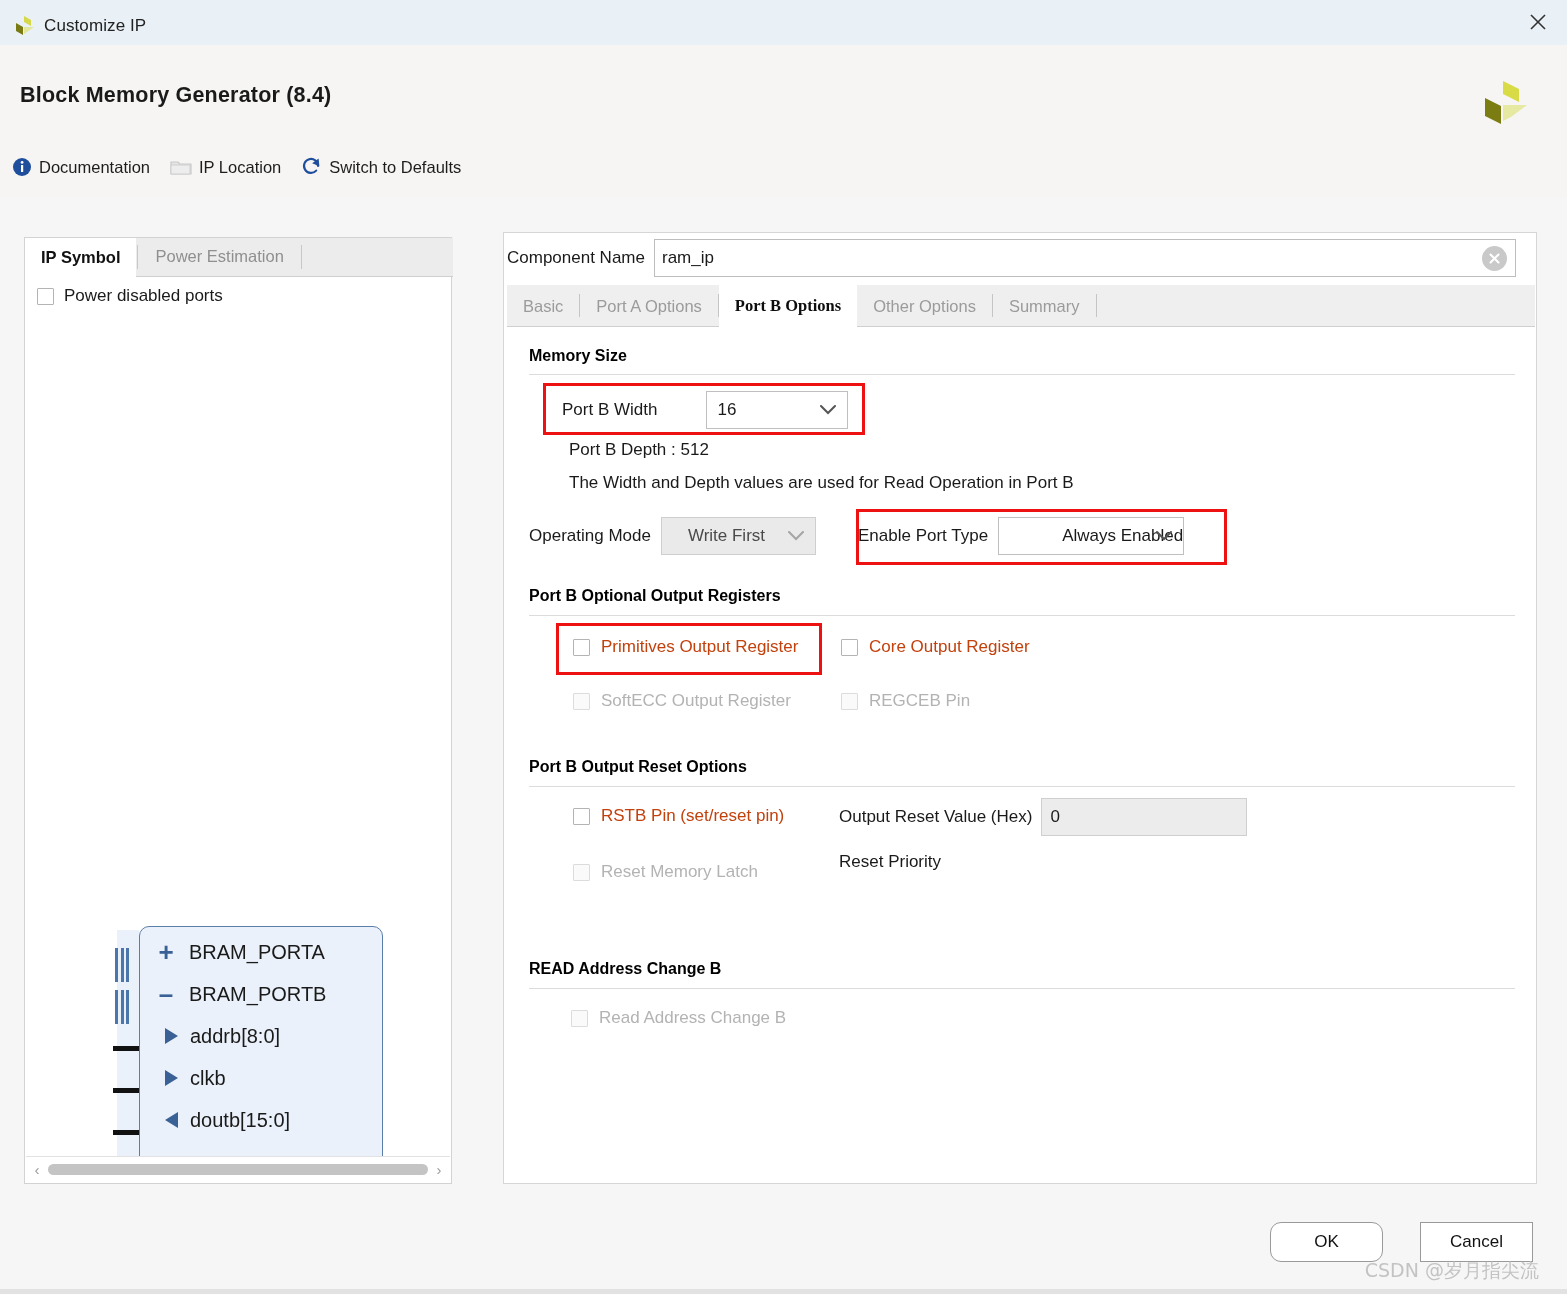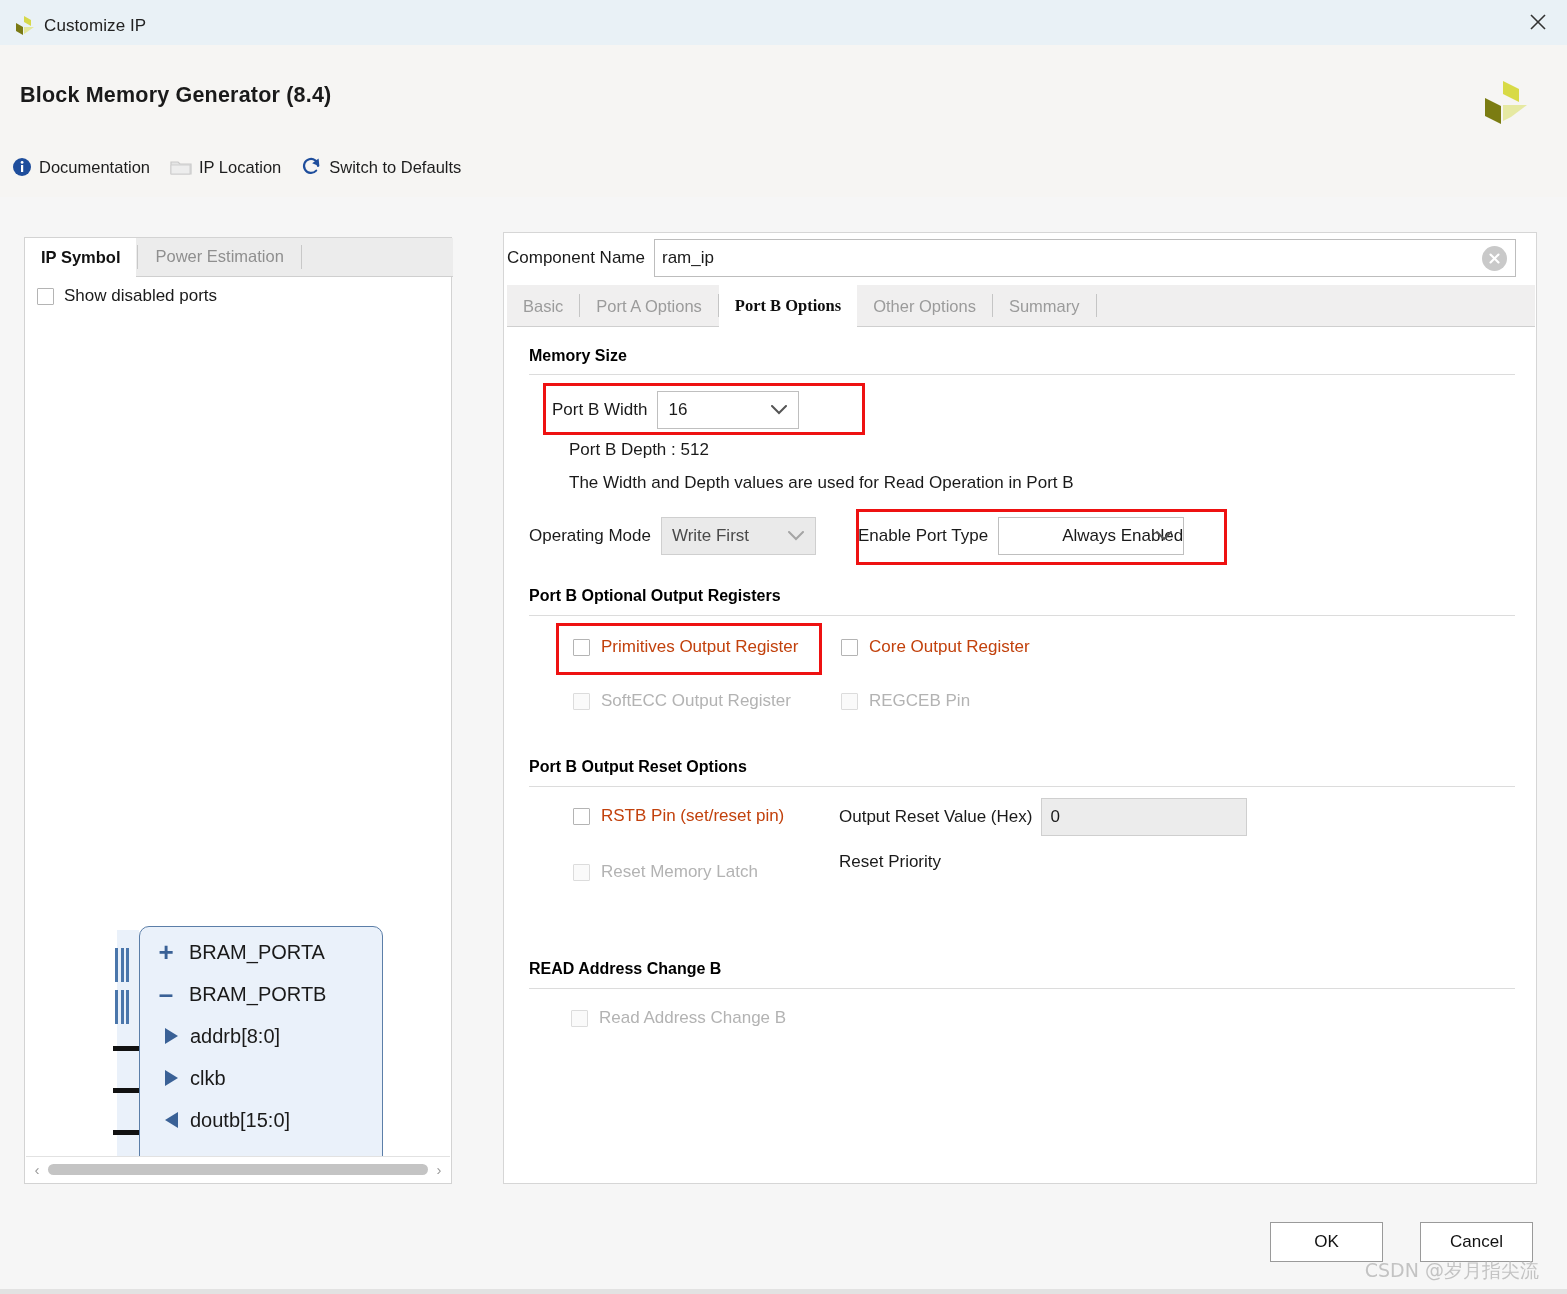--- a/index.html
+++ b/index.html
@@ -385,21 +385,21 @@
     </div>
     <div class="ltab-sep"></div>
     <div class="ltab">
       <span>Power Estimation</span>
     </div>
     <div class="ltab-sep"></div>
   </div>
 
   <div class="show-ports-row">
     <span class="cbx"></span>
-    <span class="lbl">Show disabled ports</span>
+    <span class="lbl">Power disabled ports</span>
   </div>
 
   <div class="symbol-wrap">
 
     <div class="pin-stub" style="left:92px; top:612px; height:232px;"></div>
 
     <div class="bus-pin" style="left:90px; top:630px;">
       <i></i>
         <i></i>
         <i></i>
@@ -482,39 +482,39 @@
         <span>Summary</span>
       </div>
     <div class="tab-sep"></div>
   </div>
 
   <div class="content">
 
     <div class="sect-title" style="left:22px; top:20px;">Memory Size</div>
     <div class="sect-rule" style="left:22px; top:47px; width:986px;"></div>
 
-    <div style="position:absolute; left:45px; top:64px; display:flex; align-items:center;">
+    <div style="position:absolute; left:55px; top:64px; display:flex; align-items:center;gap:39px;">
       <span class="fld-label">Port B Width</span>
       <span class="combo" style="width:142px; margin-left:10px;">
         <span class="cval">16</span>
         <span class="caret">
           <svg width="16" height="10" viewBox="0 0 16 10">
               <polyline points="1,1 8,8 15,1" fill="none" stroke="#555" stroke-width="2" stroke-linecap="round"></polyline>
             </svg>
         </span>
       </span>
     </div>
     <div class="redbox" style="left:36px; top:56px; width:322px; height:52px;"></div>
 
     <div class="static-text" style="left:62px; top:113px;">Port B Depth : 512</div>
     <div class="static-text" style="left:62px; top:146px;">The Width and Depth values are used for Read Operation in Port B</div>
 
     <div style="position:absolute; left:22px; top:190px; display:flex; align-items:center;">
       <span class="fld-label">Operating Mode</span>
-      <span class="combo disabled" style="width:155px; margin-left:10px;">
+      <span class="combo disabled" style="width:155px; margin-left:10px;padding-left:16px;">
         <span class="cval">Write First</span>
         <span class="caret">
           <svg width="16" height="10" viewBox="0 0 16 10">
               <polyline points="1,1 8,8 15,1" fill="none" stroke="#a5a5a5" stroke-width="2" stroke-linecap="round"></polyline>
             </svg>
         </span>
       </span>
     </div>
 
     <div style="position:absolute; left:351px; top:190px; display:flex; align-items:center;">
@@ -581,20 +581,20 @@
     <div class="sect-rule" style="left:22px; top:661px; width:986px;"></div>
 
     <div class="chk-row dis" style="left:64px; top:681px;">
       <span class="cbx disabled"></span>
       <span class="ctxt">Read Address Change B</span>
     </div>
 
   </div>
 </div>
 
-<div class="footer-btn" style="left:1270px; top:1222px;">
+<div class="footer-btn" style="left:1270px; top:1222px;border-radius:11px;">
   <span>OK</span>
 </div>
 <div class="footer-btn" style="left:1420px; top:1222px;">
   <span>Cancel</span>
 </div>
 <div class="watermark">CSDN @岁月指尖流</div>
 <div class="bottom-edge"></div>
 
 </body></html>

